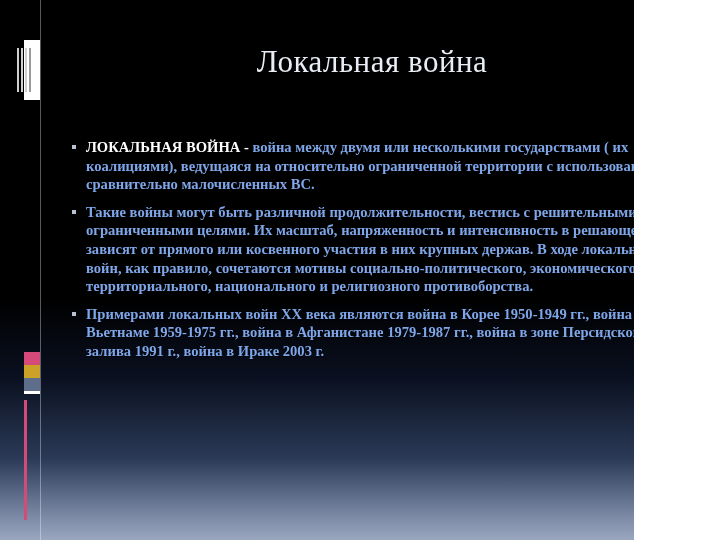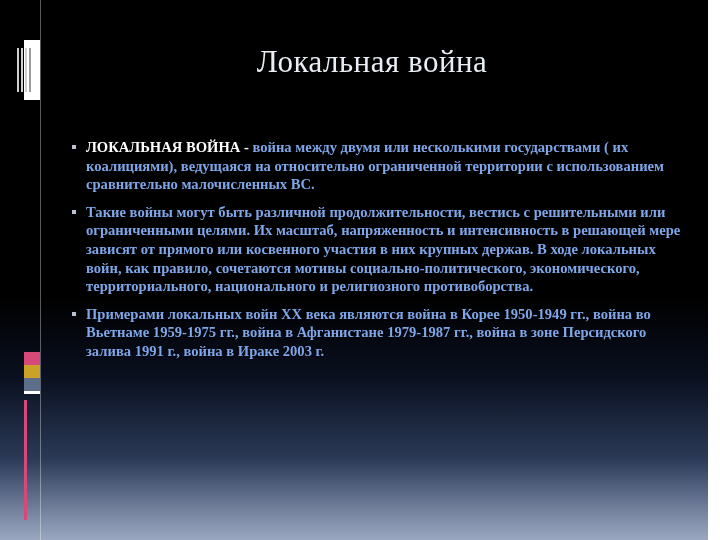--- a/index.html
+++ b/index.html
@@ -7,21 +7,21 @@
     padding: 0;
   }
   body {
     width: 720px;
     height: 540px;
     overflow: hidden;
     font-family: "Liberation Serif", serif;
   }
   .slide {
     position: relative;
-    width: 708px;
+    width: 634px;
     height: 540px;
     background: linear-gradient(to bottom, #000000 0%, #000000 55%, #0a1020 70%, #2b3a57 85%, #7e8ca8 96%, #9aa7bf 100%);
     overflow: hidden;
   }
   
   .left-rail {
     position: absolute;
     left: 0;
     top: 0;
     width: 42px;

